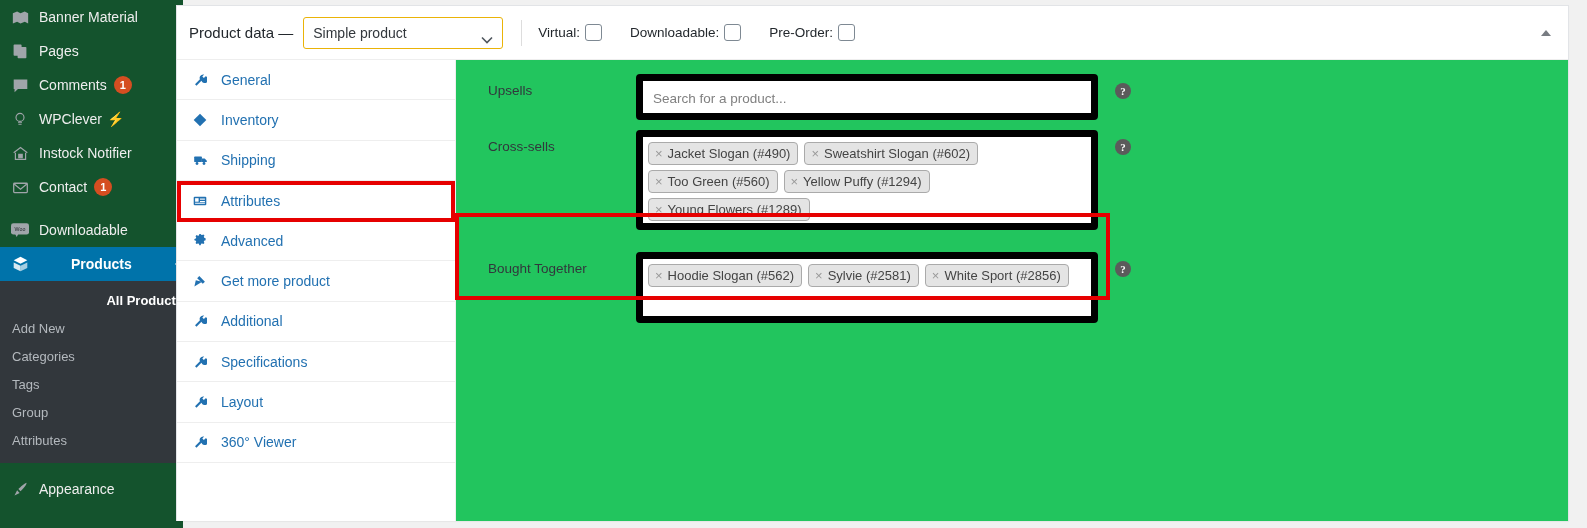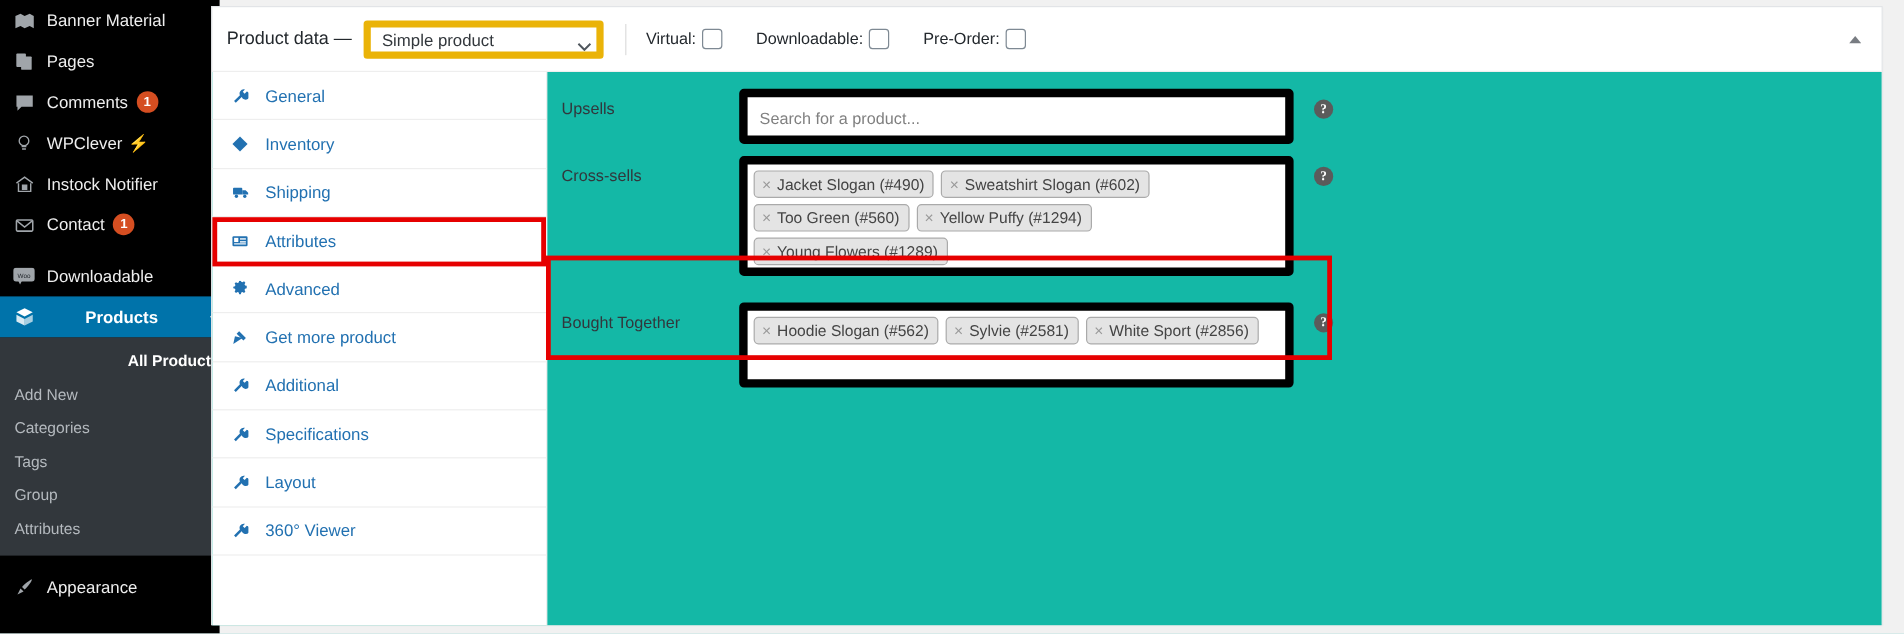--- a/index.html
+++ b/index.html
@@ -18,21 +18,21 @@
     height: 528px;
     background: #f1f1f1;
   }
 
   
   #adminmenu {
     position: absolute;
     left: 0; top: 0;
     width: 183px;
     height: 528px;
-    background: #000000;
+    background: #14532d;
     overflow: hidden;
   }
   .menu-top {
     position: relative;
     display: flex;
     align-items: center;
     height: 34px;
     padding-left: 10px;
     color: #eeeeee;
     font-size: 14px;
@@ -127,21 +127,21 @@
     color: #23282d;
     margin-right: 10px;
     white-space: nowrap;
   }
   .product-type-select {
     appearance: none;
     -webkit-appearance: none;
     width: 200px;
     height: 32px;
     padding: 0 28px 0 9px;
-    border: 6px solid #eab308;
+    border: 1px solid #eab308;
     border-radius: 3px;
     background: #fff;
     color: #32373c;
     font-family: "Liberation Sans", sans-serif;
     font-size: 14px;
     cursor: pointer;
   }
   .select-wrap { position: relative; display: inline-block; }
   .select-chevron {
     position: absolute;
@@ -184,21 +184,22 @@
     align-items: center;
     justify-content: center;
     cursor: pointer;
     color: #787c82;
   }
 
   .panel-body {
     position: relative;
     display: flex;
     height: 461px;
-    background: #14b8a6;
+    background: #22c55e;
+    gap: 20px;
   }
 
   
   .wc-tabs {
     width: 279px;
     flex: 0 0 279px;
     border-right: 1px solid #eeeeee;
     background: #fff;
     list-style: none;
   }

